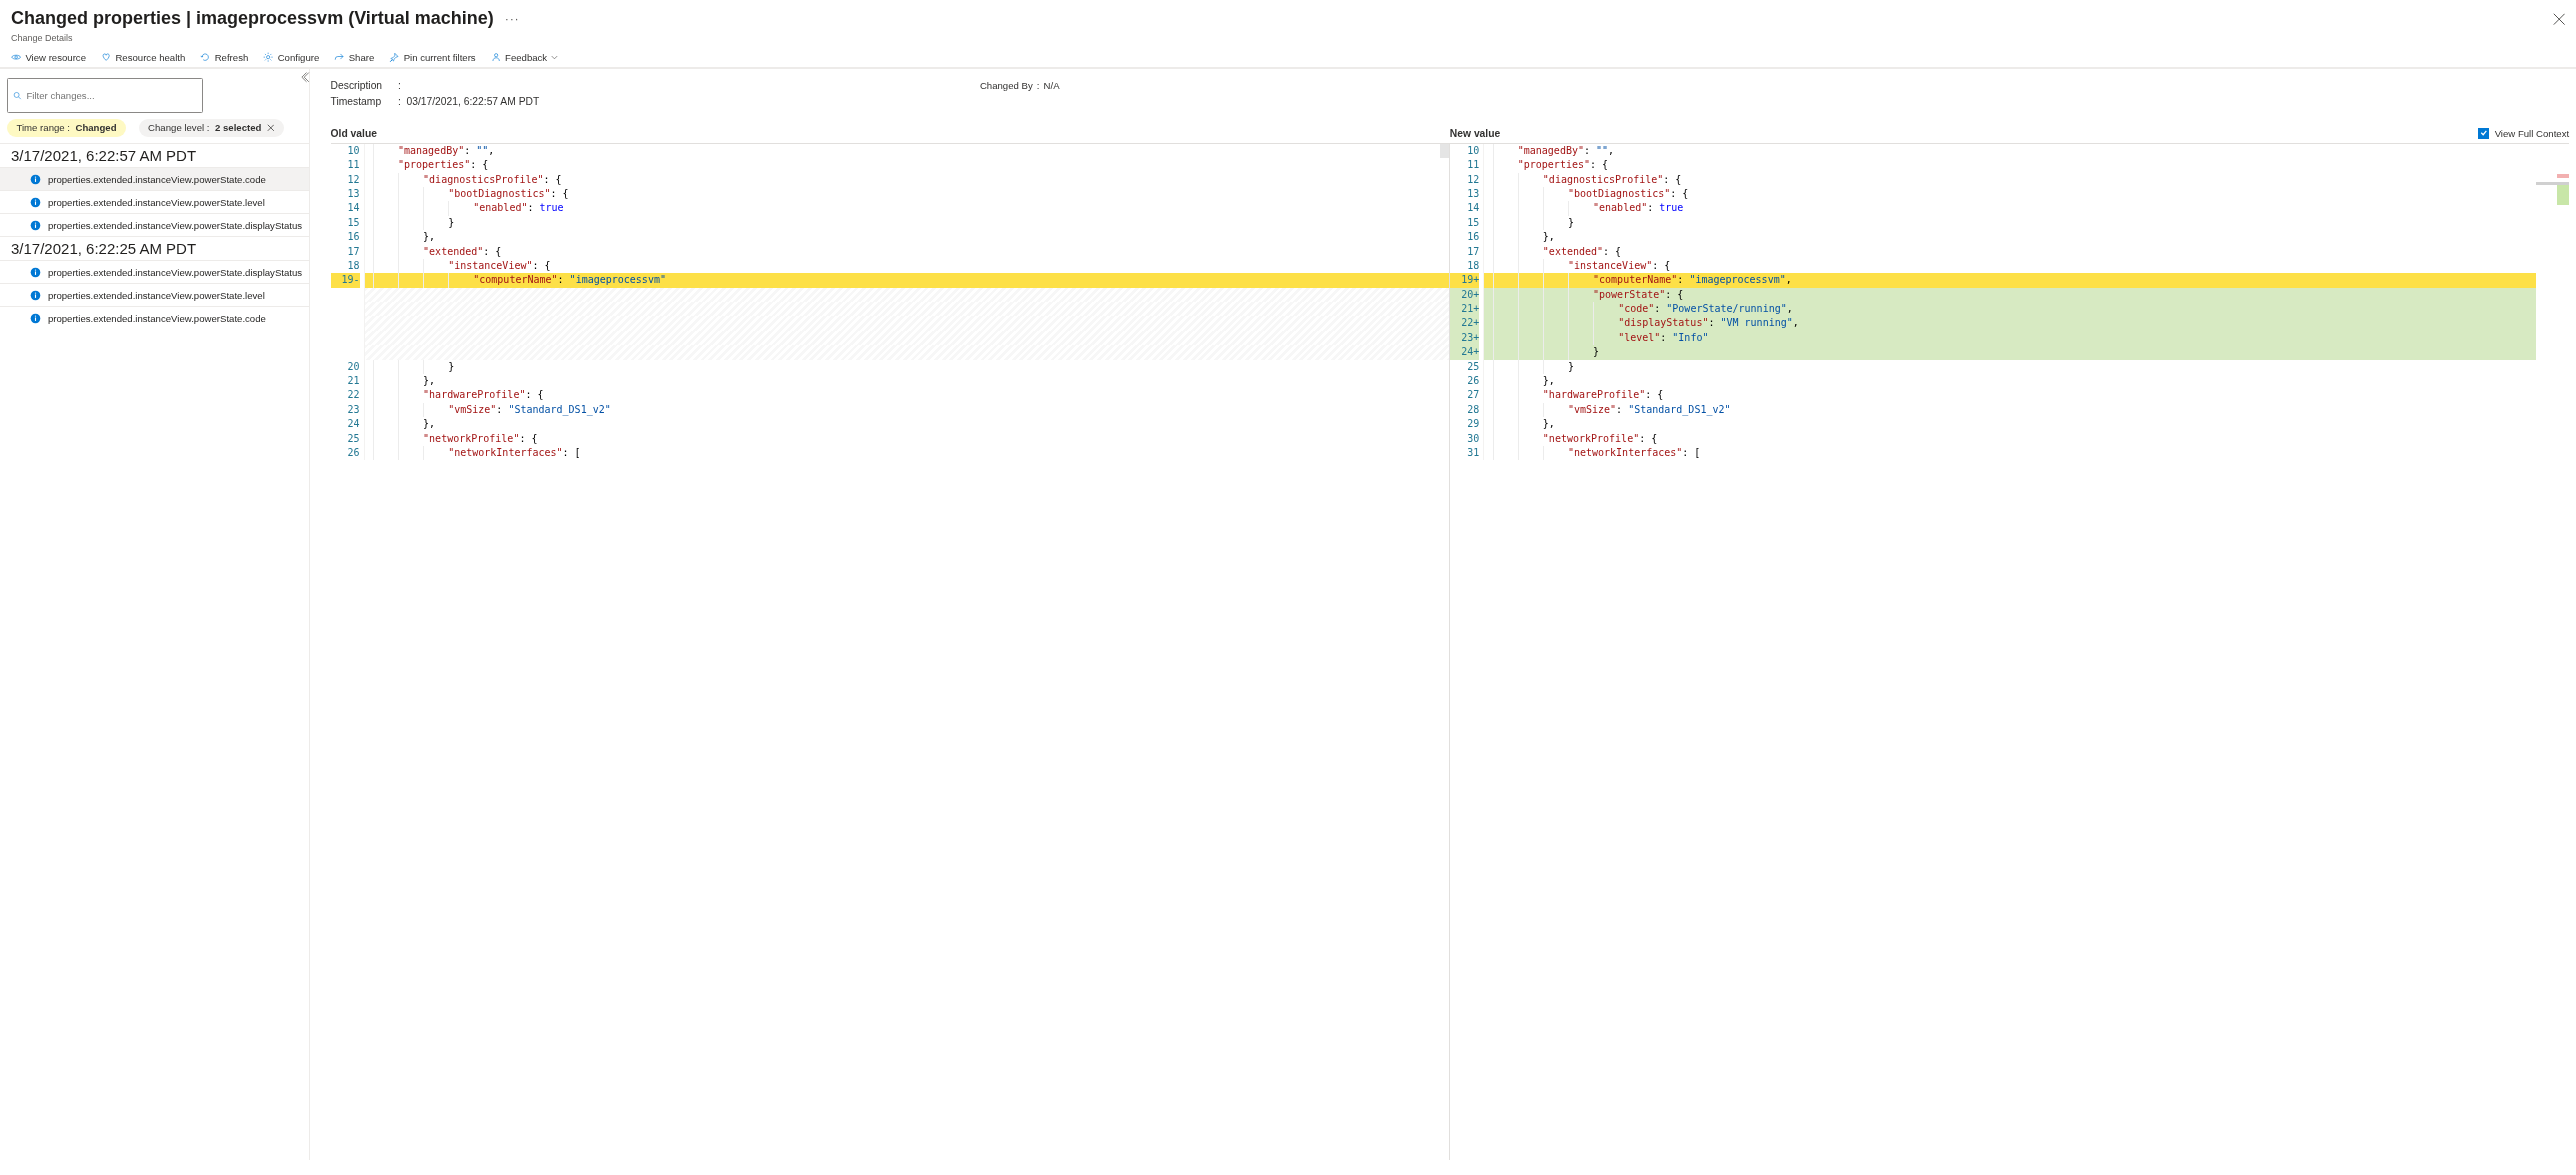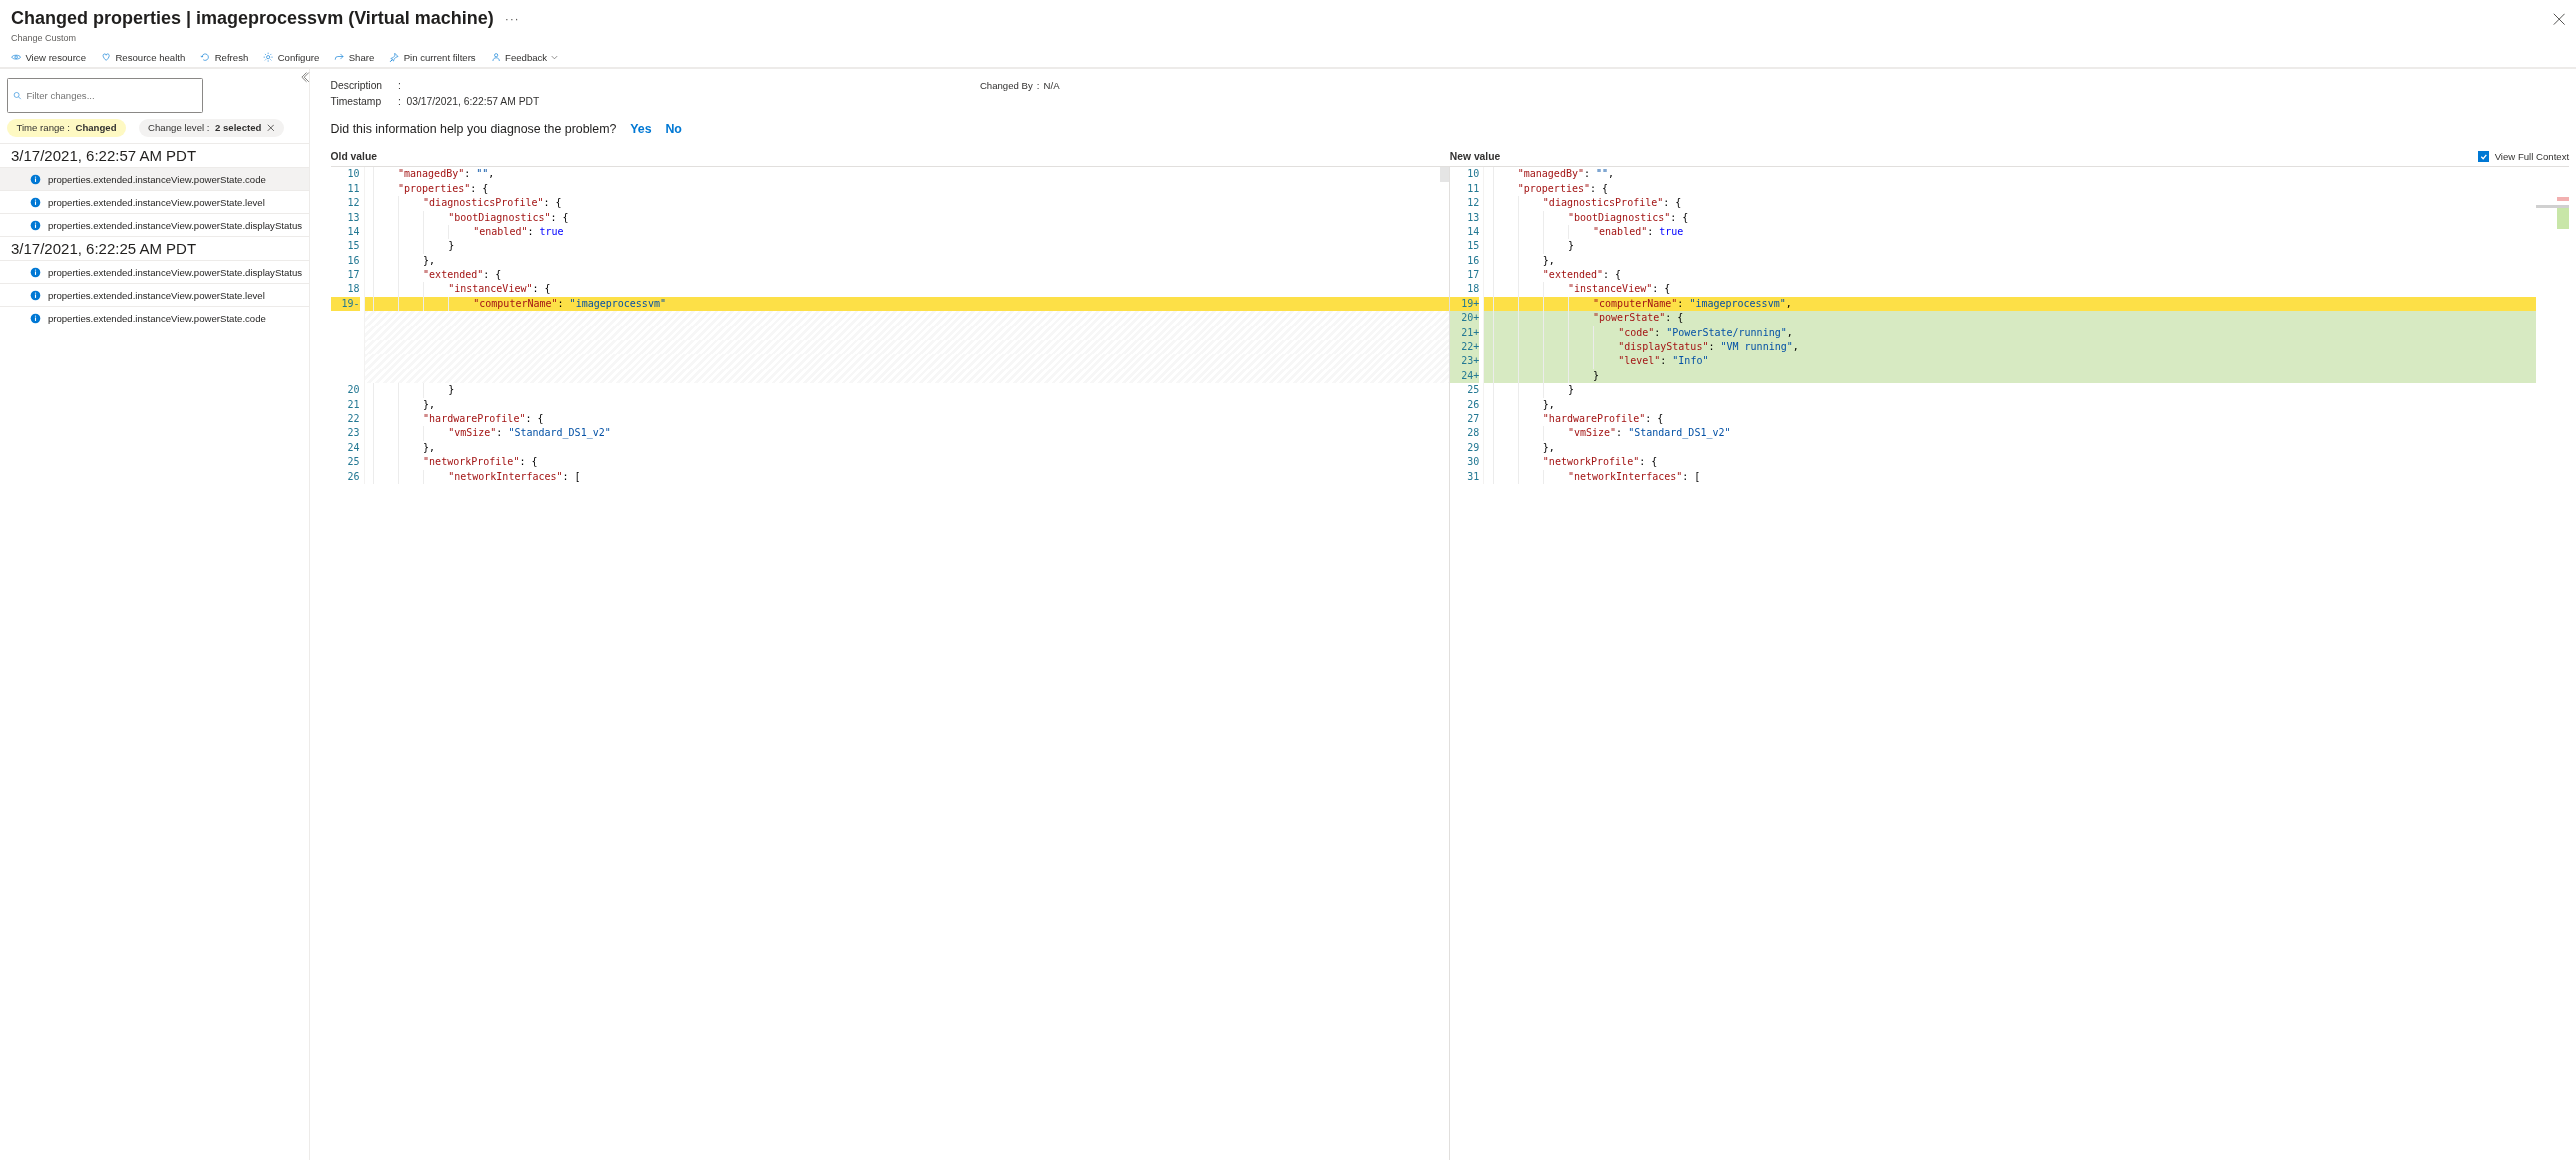--- a/index.html
+++ b/index.html
@@ -77,21 +77,21 @@
 
 <div class="header">
   <div class="title-block">
     <div class="title">Changed properties | imageprocessvm (Virtual machine)</div>
     <div class="ellipsis">···</div>
   </div>
   <svg class="close" viewBox="0 0 16 16">
       <path stroke="currentColor" stroke-width="1" fill="none" d="M1 1 L15 15 M15 1 L1 15"></path>
     </svg>
 </div>
-<div class="subtitle">Change Custom</div>
+<div class="subtitle">Change Details</div>
 
 <div class="toolbar">
   <div class="tb-btn">
     <svg viewBox="0 0 16 16">
         <path fill="none" stroke="currentColor" d="M1 8c2-4 12-4 14 0-2 4-12 4-14 0z"></path>
         <circle cx="8" cy="8" r="2" fill="none" stroke="currentColor"></circle>
       </svg>
     <span>View resource</span>
   </div>
   <div class="tb-btn">
@@ -230,25 +230,20 @@
             <div class="meta-label">Timestamp</div>
             <div class="colon">:</div>
             <div>03/17/2021, 6:22:57 AM PDT</div>
           </div>
       </div>
       <div class="meta-right">
         <div class="meta-label" style="width:auto">Changed By</div>
           <div class="colon">:</div>
           <div>N/A</div>
       </div>
-    </div>
-    <div class="feedback-q">
-      <span>Did this information help you diagnose the problem?</span>
-      <span class="fb-link">Yes</span>
-      <span class="fb-link">No</span>
     </div>
 
     <div class="diff-header">
       <div class="col">Old value</div>
       <div class="col" style="display:flex;justify-content:space-between;align-items:center;">
         <span>New value</span>
         <label class="context-box">
           <span class="cb">
               <svg width="7.6" height="7.6" viewBox="0 0 12 12">
                 <path fill="none" stroke="#fff" stroke-width="2" d="M2 6l3 3 5-6"></path>

